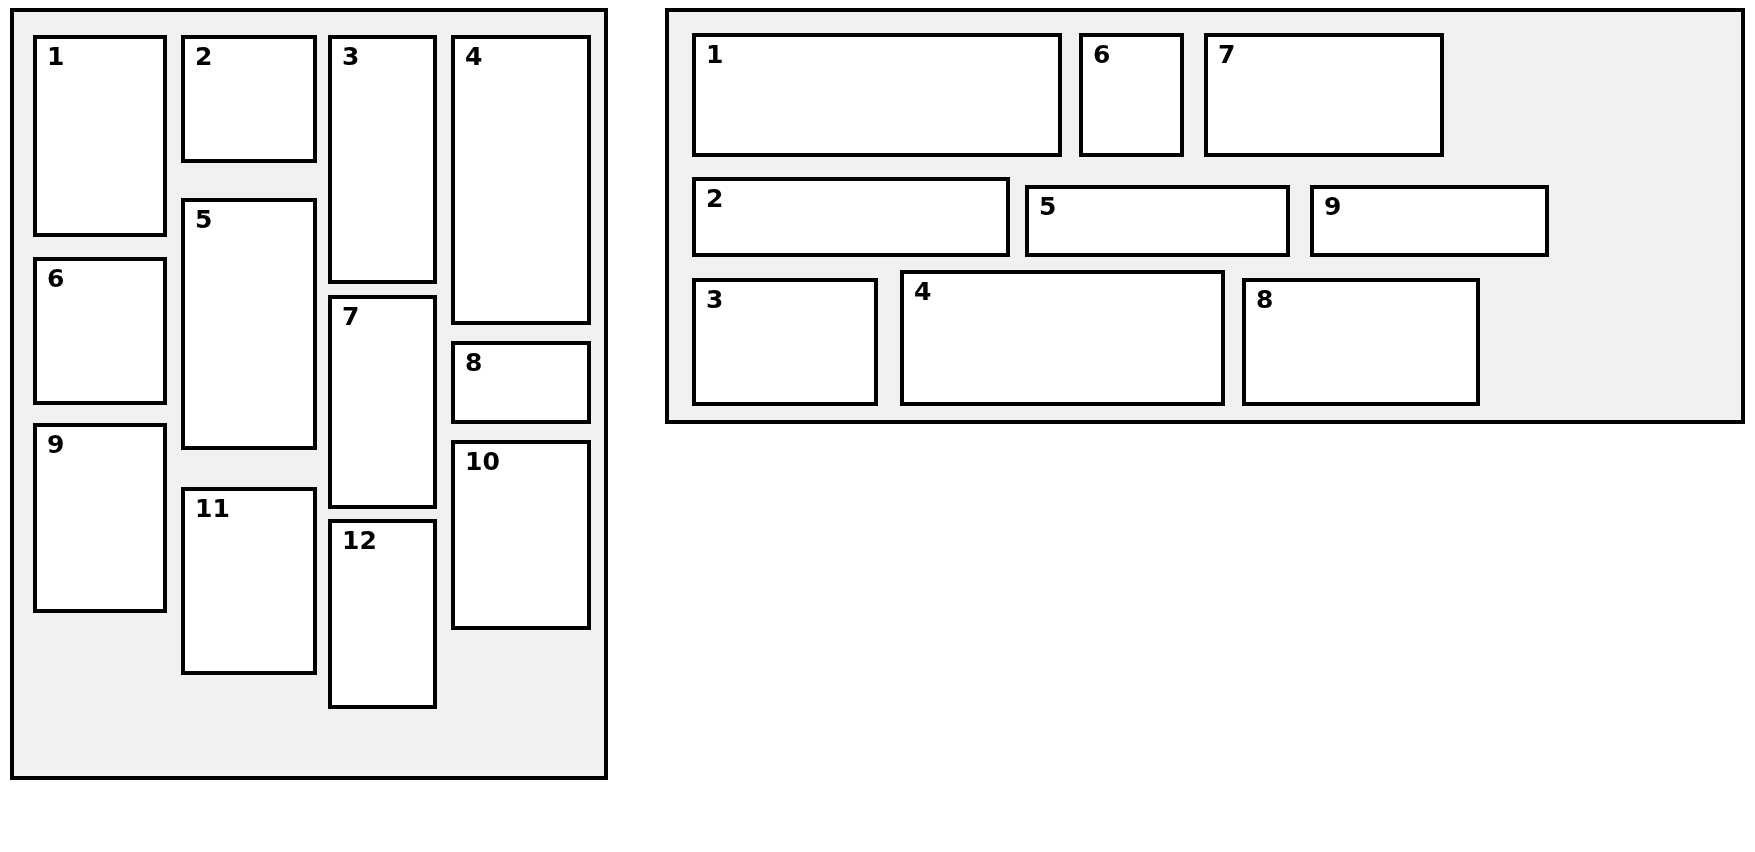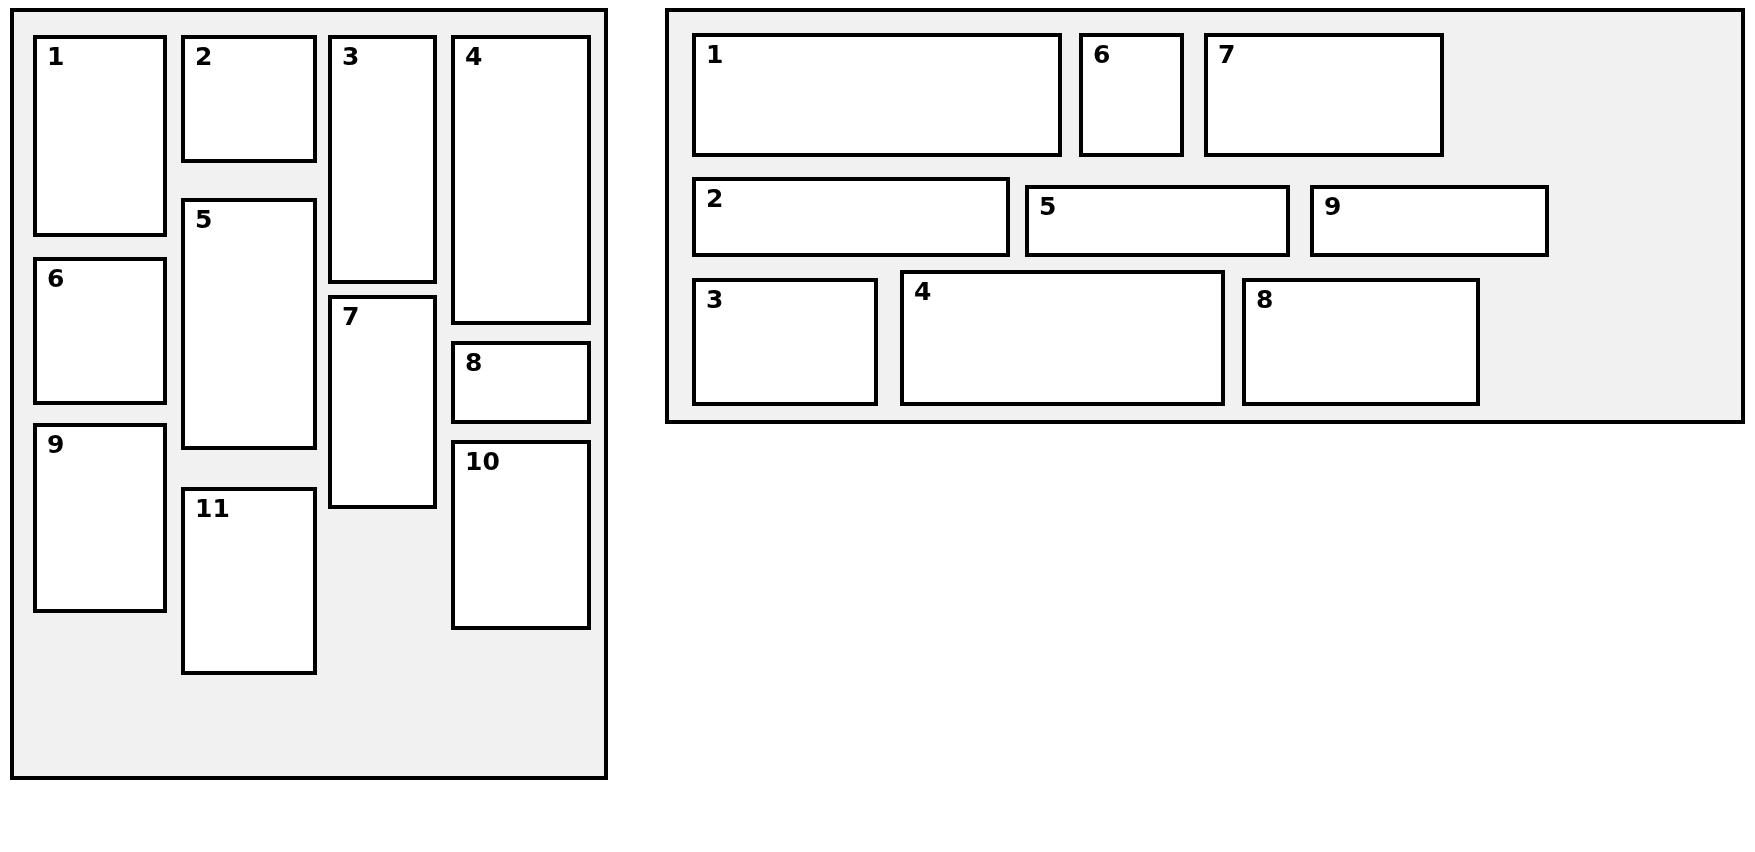--- a/index.html
+++ b/index.html
@@ -82,20 +82,23 @@
       </div>
       <div class="box" style="left: 19px; top: 411px; width: 134px; height: 190px; background: rgb(255, 255, 255); border-color: rgb(0, 0, 0); border-width: 4px;">
         <span class="box-label" style="color: rgb(0, 0, 0);">9</span>
       </div>
       <div class="box" style="left: 437px; top: 428px; width: 140px; height: 190px; background: rgb(255, 255, 255); border-color: rgb(0, 0, 0); border-width: 4px; text-align: right;">
         <span class="box-label" style="color: rgb(0, 0, 0);">10</span>
       </div>
       <div class="box" style="left: 167px; top: 454px; width: 136px; height: 188px; background: rgb(255, 255, 255); border-color: rgb(0, 0, 0); border-width: 4px; margin-top: 21px;">
         <span class="box-label" style="color: rgb(0, 0, 0);">11</span>
       </div>
+      <div class="box" style="left: 314px; top: 507px; width: 109px; height: 190px; background: rgb(255, 255, 255); border-color: rgb(0, 0, 0); border-width: 4px;">
+        <span class="box-label" style="color: rgb(0, 0, 0);">12</span>
+      </div>
     </div>
     <div class="panel" style="left: 665px; top: 8px; width: 1080px; height: 416px; background: rgb(241, 241, 241); border-color: rgb(0, 0, 0); border-width: 4px;">
       <div class="box" style="left: 23px; top: 21px; width: 370px; height: 124px; background: rgb(255, 255, 255); border-color: rgb(0, 0, 0); border-width: 4px;">
         <span class="box-label" style="color: rgb(0, 0, 0);">1</span>
       </div>
       <div class="box" style="left: 410px; top: 21px; width: 105px; height: 124px; background: rgb(255, 255, 255); border-color: rgb(0, 0, 0); border-width: 4px;">
         <span class="box-label" style="color: rgb(0, 0, 0);">6</span>
       </div>
       <div class="box" style="left: 535px; top: 21px; width: 240px; height: 124px; background: rgb(255, 255, 255); border-color: rgb(0, 0, 0); border-width: 4px;">
         <span class="box-label" style="color: rgb(0, 0, 0);">7</span>

